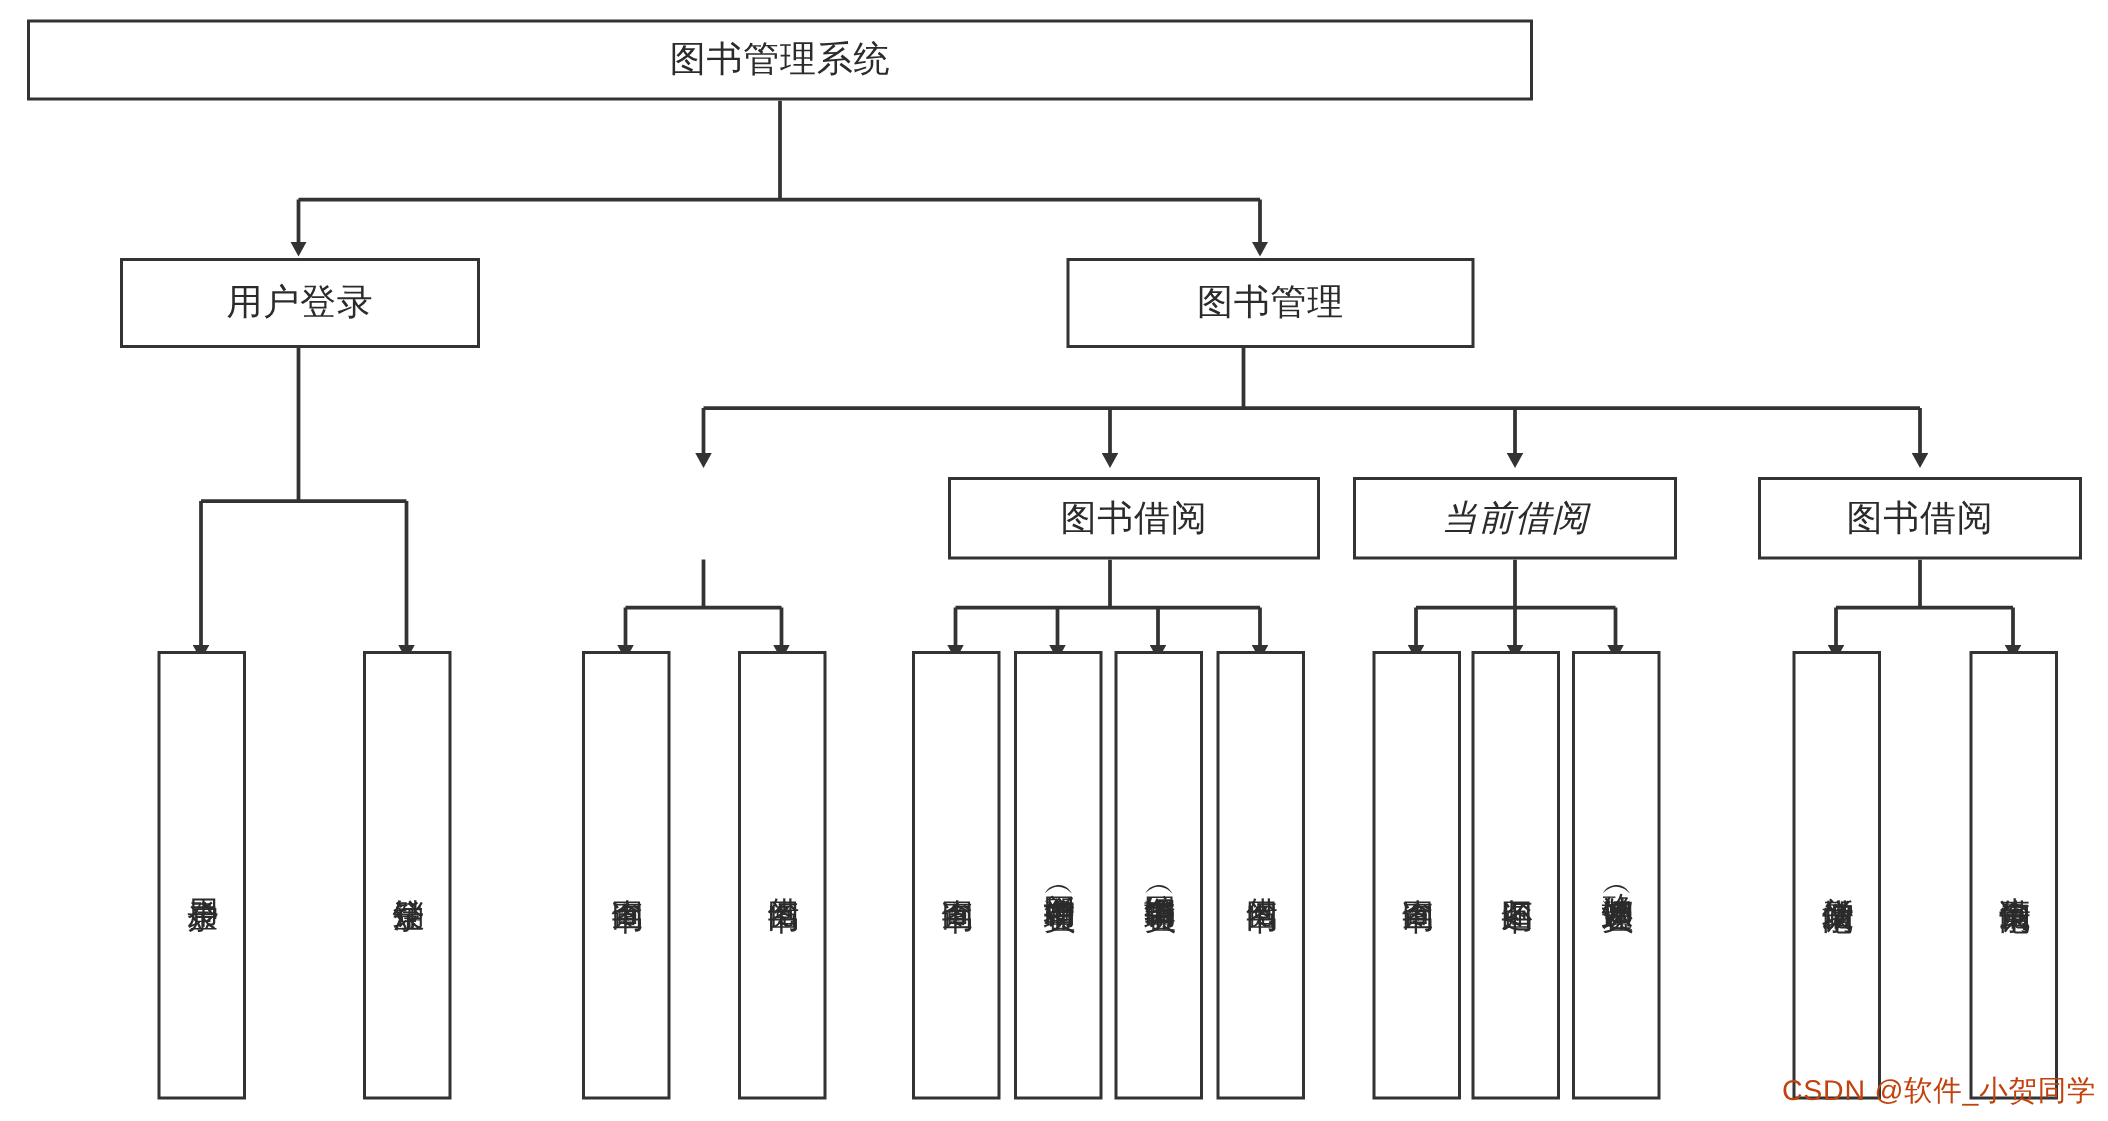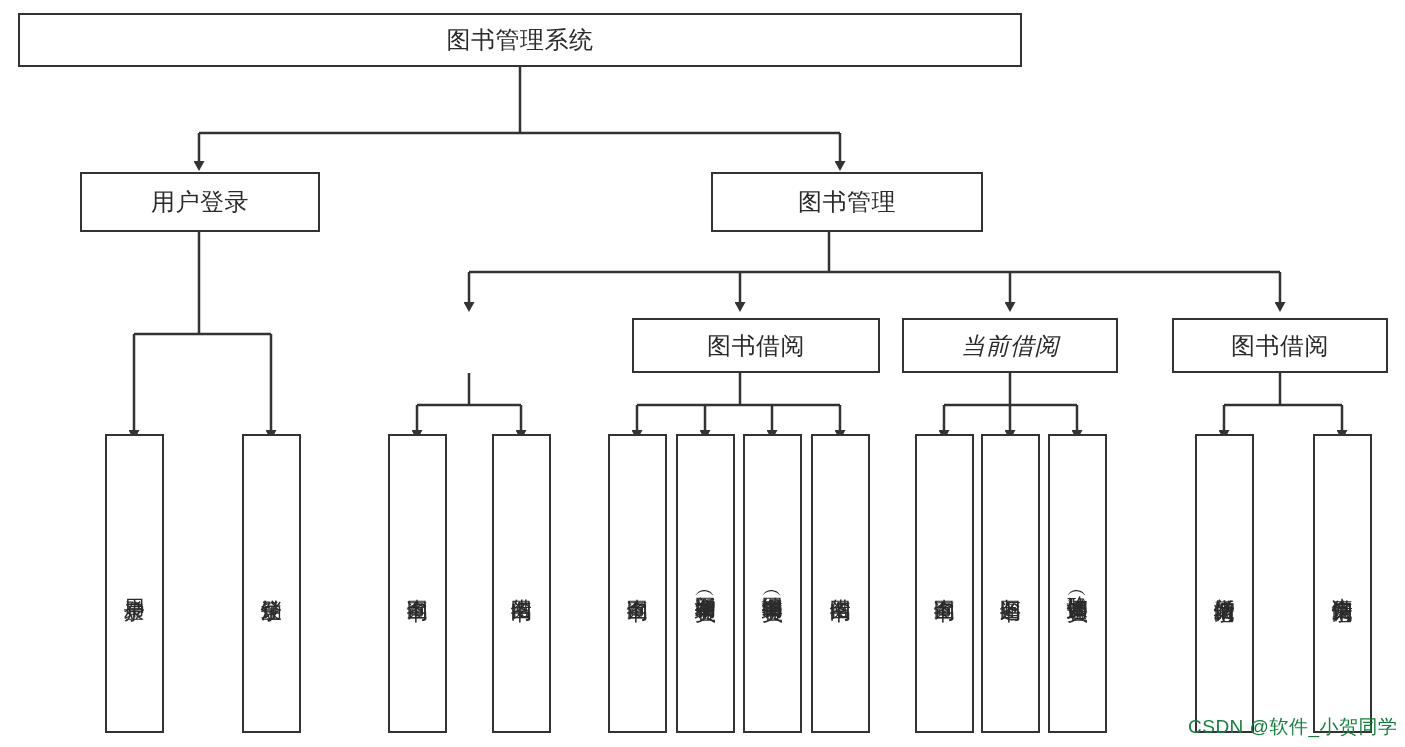--- a/index.html
+++ b/index.html
@@ -50,21 +50,21 @@
     writing-mode: vertical-rl;
     text-orientation: upright;
     white-space: nowrap;
     display: block;
   }
   .watermark {
     position: absolute;
     left: 1188px;
     top: 714px;
     font-size: 19px;
-    color: #15803d;
+    color: #c2410c;
     letter-spacing: 0.5px;
     white-space: nowrap;
     z-index: 5;
   }
 </style>
 </head>
 <body>
 
 <div id="canvas">
 

